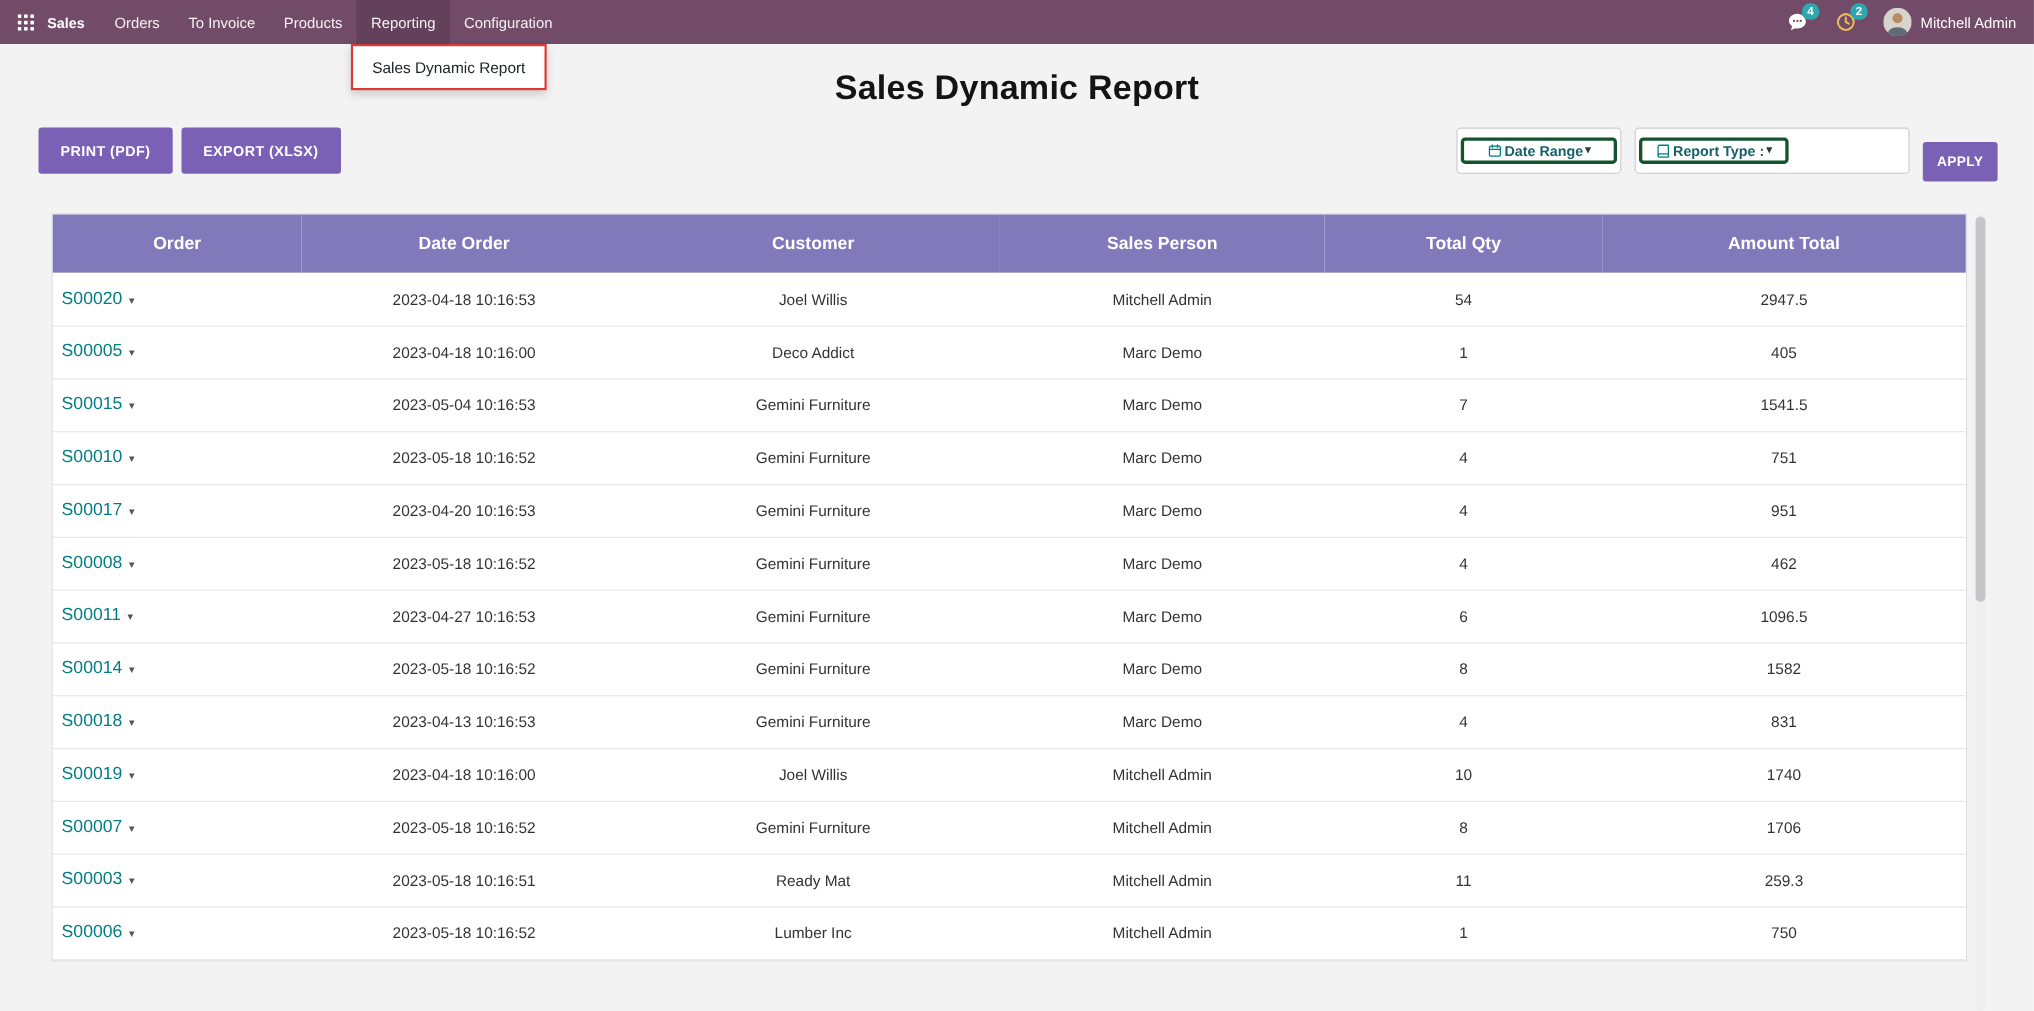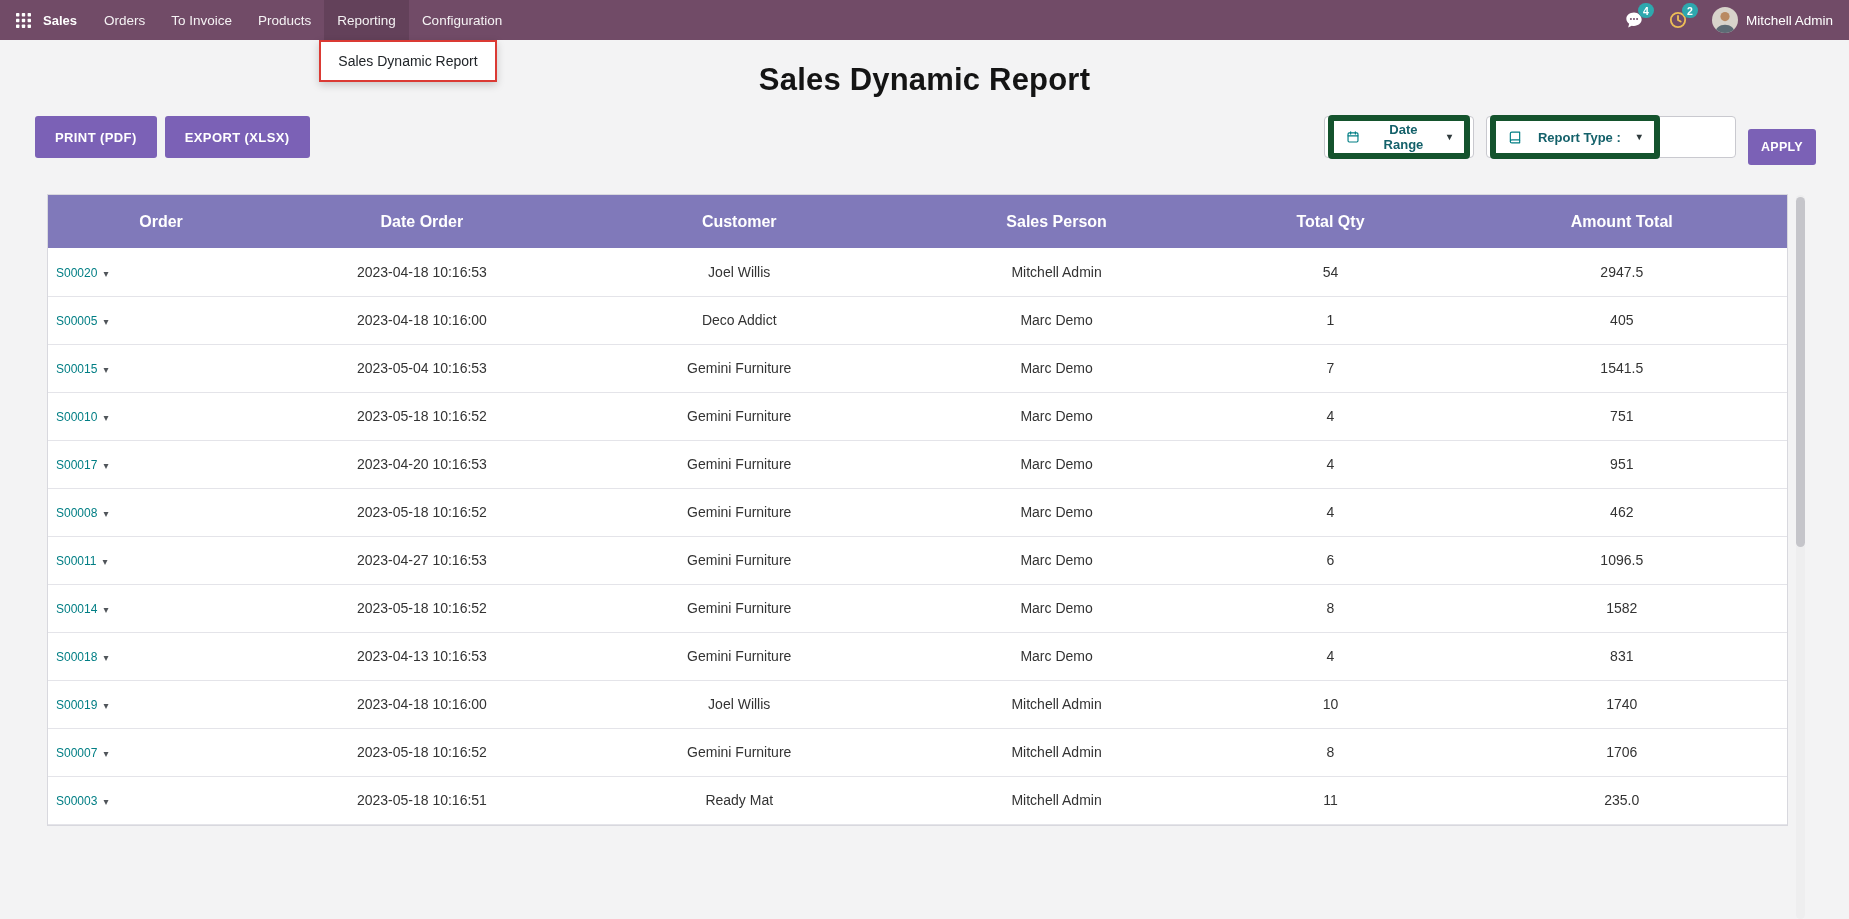--- a/index.html
+++ b/index.html
@@ -38,38 +38,38 @@
 
   .toolbar { display: flex; align-items: center; margin: 18px 33px 0 35px; height: 42px; }
   .btn-purple { height: 42px; padding: 0 20px; background: #7B61B6; border: none; border-radius: 3px;
                 color: #fff; font-family: inherit; font-weight: 600; font-size: 13px;
                 letter-spacing: .4px; cursor: pointer; margin-right: 8px; }
   .filters { margin-left: auto; display: flex; align-items: center; gap: 12px; }
   .control-box { height: 42px; background: #fff; border: 1px solid #c9c9cf; border-radius: 4px;
                  display: flex; align-items: center; padding: 3px; }
   .control-box.dr { width: 150px; }
   .control-box.wide { width: 250px; justify-content: flex-start; }
-  .outline-btn { height: 44px; background: #fff; border: 6px solid #14532d; border-radius: 4px;
-                 display: flex; align-items: center; gap: 16px; padding: 0 12px; font-family: inherit;
+  .outline-btn { height: 24px; background: #fff; border: 3px solid #14532d; border-radius: 4px;
+                 display: flex; align-items: center; gap: 2px; padding: 0 12px; font-family: inherit;
                  font-size: 13px; font-weight: 700; color: #14616a; cursor: pointer; }
   .control-box.dr .outline-btn { flex: 1; justify-content: center; }
   .caret { font-size: 10px; color: #2f3a3c; line-height: 1; }
   .btn-apply { height: 36px; padding: 0 13px; background: #7B61B6; border: none; border-radius: 3px;
                color: #fff; font-family: inherit; font-size: 12.5px; font-weight: 700;
                letter-spacing: .3px; cursor: pointer; margin-top: 19px; }
 
   
   .table-wrap { margin: 36px 61px 0 47px; border: 1px solid #d8d8de; background: #fff; }
   table { width: 100%; border-collapse: collapse; table-layout: fixed; background: #fff; }
   thead th { background: #8079BA; color: #fff; font-size: 16px; font-weight: 700;
              height: 53px; text-align: center; }
   tbody td { height: 48px; border-bottom: 1px solid #e4e4e9; font-size: 14px; color: #333;
              text-align: center; background: #fff; }
   tbody td.col-sale { text-align: left; padding-left: 8px; }
-  .sale-link { color: #017E84; text-decoration: none; cursor: pointer; font-size: 12px; }
+  .sale-link { color: #017E84; text-decoration: none; cursor: pointer; font-size: 16px; }
   .row-caret { color: #50555a; font-size: 10px; margin-left: 6px; cursor: pointer; }
 
   
   .scroll-track { position: absolute; top: 195px; right: 44px; width: 9px; bottom: 0;
                   background: #eeeeef; border-radius: 5px; }
   .scroll-thumb { position: absolute; top: 2px; left: 0; width: 9px; height: 350px;
                   background: #c5c5ca; border-radius: 5px; cursor: grab; }
 </style>
 </head>
 <body>
@@ -297,21 +297,29 @@
               <td>Mitchell Admin</td>
               <td>8</td>
               <td>1706</td>
             </tr>
             <tr>
               <td class="col-sale"><a class="sale-link">S00003</a><span class="row-caret">▾</span></td>
               <td>2023-05-18 10:16:51</td>
               <td>Ready Mat</td>
               <td>Mitchell Admin</td>
               <td>11</td>
-              <td>235.0</td>
+              <td>259.3</td>
+            </tr>
+            <tr>
+              <td class="col-sale"><a class="sale-link">S00006</a><span class="row-caret">▾</span></td>
+              <td>2023-05-18 10:16:52</td>
+              <td>Lumber Inc</td>
+              <td>Mitchell Admin</td>
+              <td>1</td>
+              <td>750</td>
             </tr>
           </tbody>
       </table>
     </div>
   </main>
 
   <div class="scroll-track">
     <div class="scroll-thumb"></div>
   </div>
 

